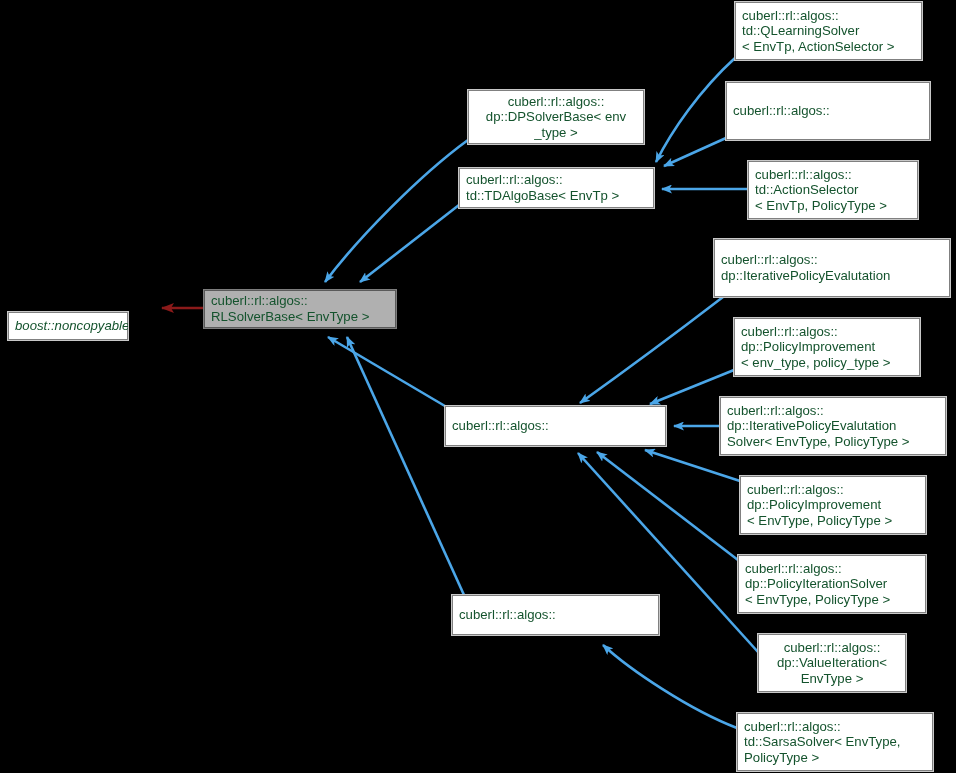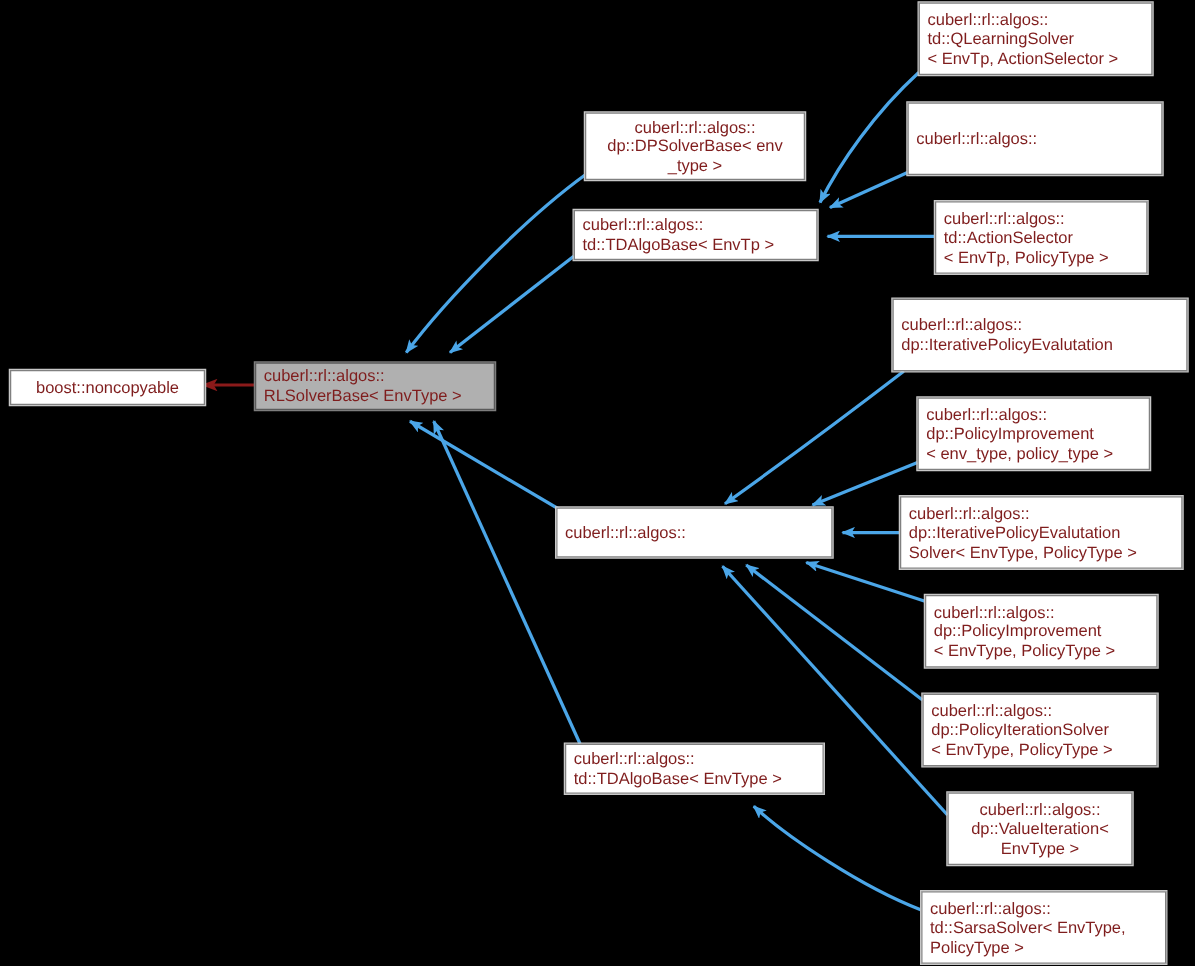--- a/index.html
+++ b/index.html
@@ -22,21 +22,21 @@
     width: 956px;
     height: 773px;
     pointer-events: none;
   }
   .node {
     position: absolute;
     box-sizing: border-box;
     background: #ffffff;
     border: 1px solid #808080;
     outline: 1px solid #c8c8c8;
-    color: #7f1d1d;
+    color: #14532d;
     font-size: 13.2px;
     line-height: 15.6px;
     display: flex;
     flex-direction: column;
     justify-content: center;
     padding: 2px 6px;
     cursor: pointer;
     z-index: 5;
   }
   .node.current {
@@ -78,21 +78,21 @@
         <path d="M 734,370 L 650,404" stroke="#4ba6e8" stroke-width="2.6" fill="none" marker-end="url(#arrow-blue)"></path>
         <path d="M 720,426 L 674,426" stroke="#4ba6e8" stroke-width="2.6" fill="none" marker-end="url(#arrow-blue)"></path>
         <path d="M 740,481 L 645,450" stroke="#4ba6e8" stroke-width="2.6" fill="none" marker-end="url(#arrow-blue)"></path>
         <path d="M 738,560 L 597,452" stroke="#4ba6e8" stroke-width="2.6" fill="none" marker-end="url(#arrow-blue)"></path>
         <path d="M 758,652 L 578,453" stroke="#4ba6e8" stroke-width="2.6" fill="none" marker-end="url(#arrow-blue)"></path>
         <path d="M 737,728 C 690,710 630,670 603,645" stroke="#4ba6e8" stroke-width="2.6" fill="none" marker-end="url(#arrow-blue)"></path>
       </g>
   </svg>
 
   <div id="nodes-group">
-      <div class="node align-center" title="boost::noncopyable" style="left: 8px; top: 296px; width: 156px; height: 28px;">
+      <div class="node align-center" title="boost::noncopyable" style="left: 8px; top: 312px; width: 120px; height: 28px; font-style: italic;">
         <span class="ln">boost::noncopyable</span>
       </div>
       <div class="node align-left current" title="cuberl::rl::algos::RLSolverBase&lt; EnvType &gt;" style="left: 204px; top: 290px; width: 192px; height: 38px;">
         <span class="ln">cuberl::rl::algos::</span>
         <span class="ln">RLSolverBase&lt; EnvType &gt;</span>
       </div>
       <div class="node align-center" title="cuberl::rl::algos::dp::DPSolverBase&lt; env_type &gt;" style="left: 468px; top: 90px; width: 176px; height: 54px;">
         <span class="ln">cuberl::rl::algos::</span>
         <span class="ln">dp::DPSolverBase&lt; env</span>
         <span class="ln">_type &gt;</span>
@@ -136,21 +136,20 @@
         <span class="ln">dp::PolicyImprovement</span>
         <span class="ln">&lt; EnvType, PolicyType &gt;</span>
       </div>
       <div class="node align-left" title="cuberl::rl::algos::dp::PolicyIterationSolver&lt; EnvType, PolicyType &gt;" style="left: 738px; top: 555px; width: 188px; height: 58px;">
         <span class="ln">cuberl::rl::algos::</span>
         <span class="ln">dp::PolicyIterationSolver</span>
         <span class="ln">&lt; EnvType, PolicyType &gt;</span>
       </div>
       <div class="node align-left" title="cuberl::rl::algos::td::TDAlgoBase&lt; EnvType &gt;" style="left: 452px; top: 595px; width: 207px; height: 40px;">
         <span class="ln">cuberl::rl::algos::</span>
-        <span class="ln">td::TDAlgoBase&lt; EnvType &gt;</span>
       </div>
       <div class="node align-center" title="cuberl::rl::algos::dp::ValueIteration&lt; EnvType &gt;" style="left: 758px; top: 634px; width: 148px; height: 58px;">
         <span class="ln">cuberl::rl::algos::</span>
         <span class="ln">dp::ValueIteration&lt;</span>
         <span class="ln">EnvType &gt;</span>
       </div>
       <div class="node align-left" title="cuberl::rl::algos::td::SarsaSolver&lt; EnvType, PolicyType &gt;" style="left: 737px; top: 713px; width: 196px; height: 58px;">
         <span class="ln">cuberl::rl::algos::</span>
         <span class="ln">td::SarsaSolver&lt; EnvType,</span>
         <span class="ln">PolicyType &gt;</span>

